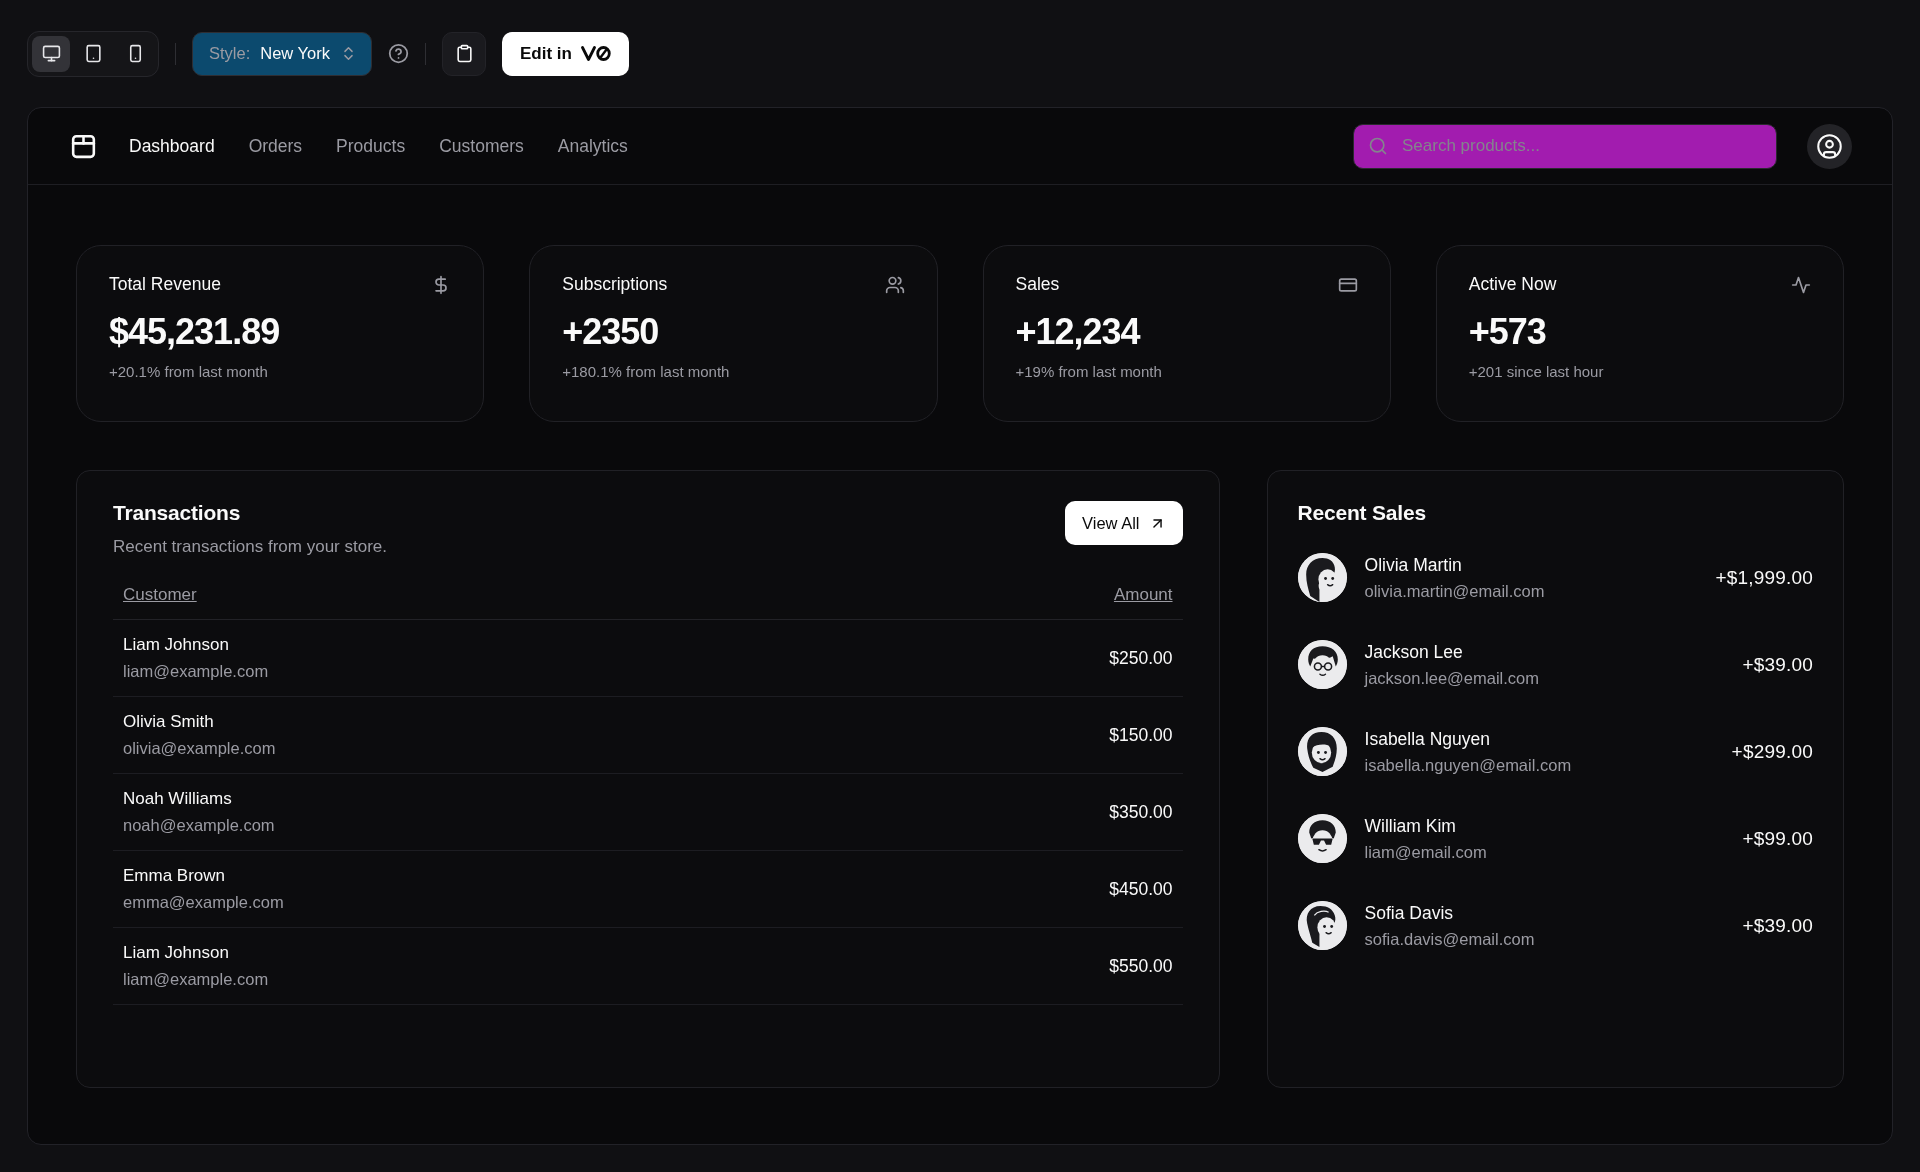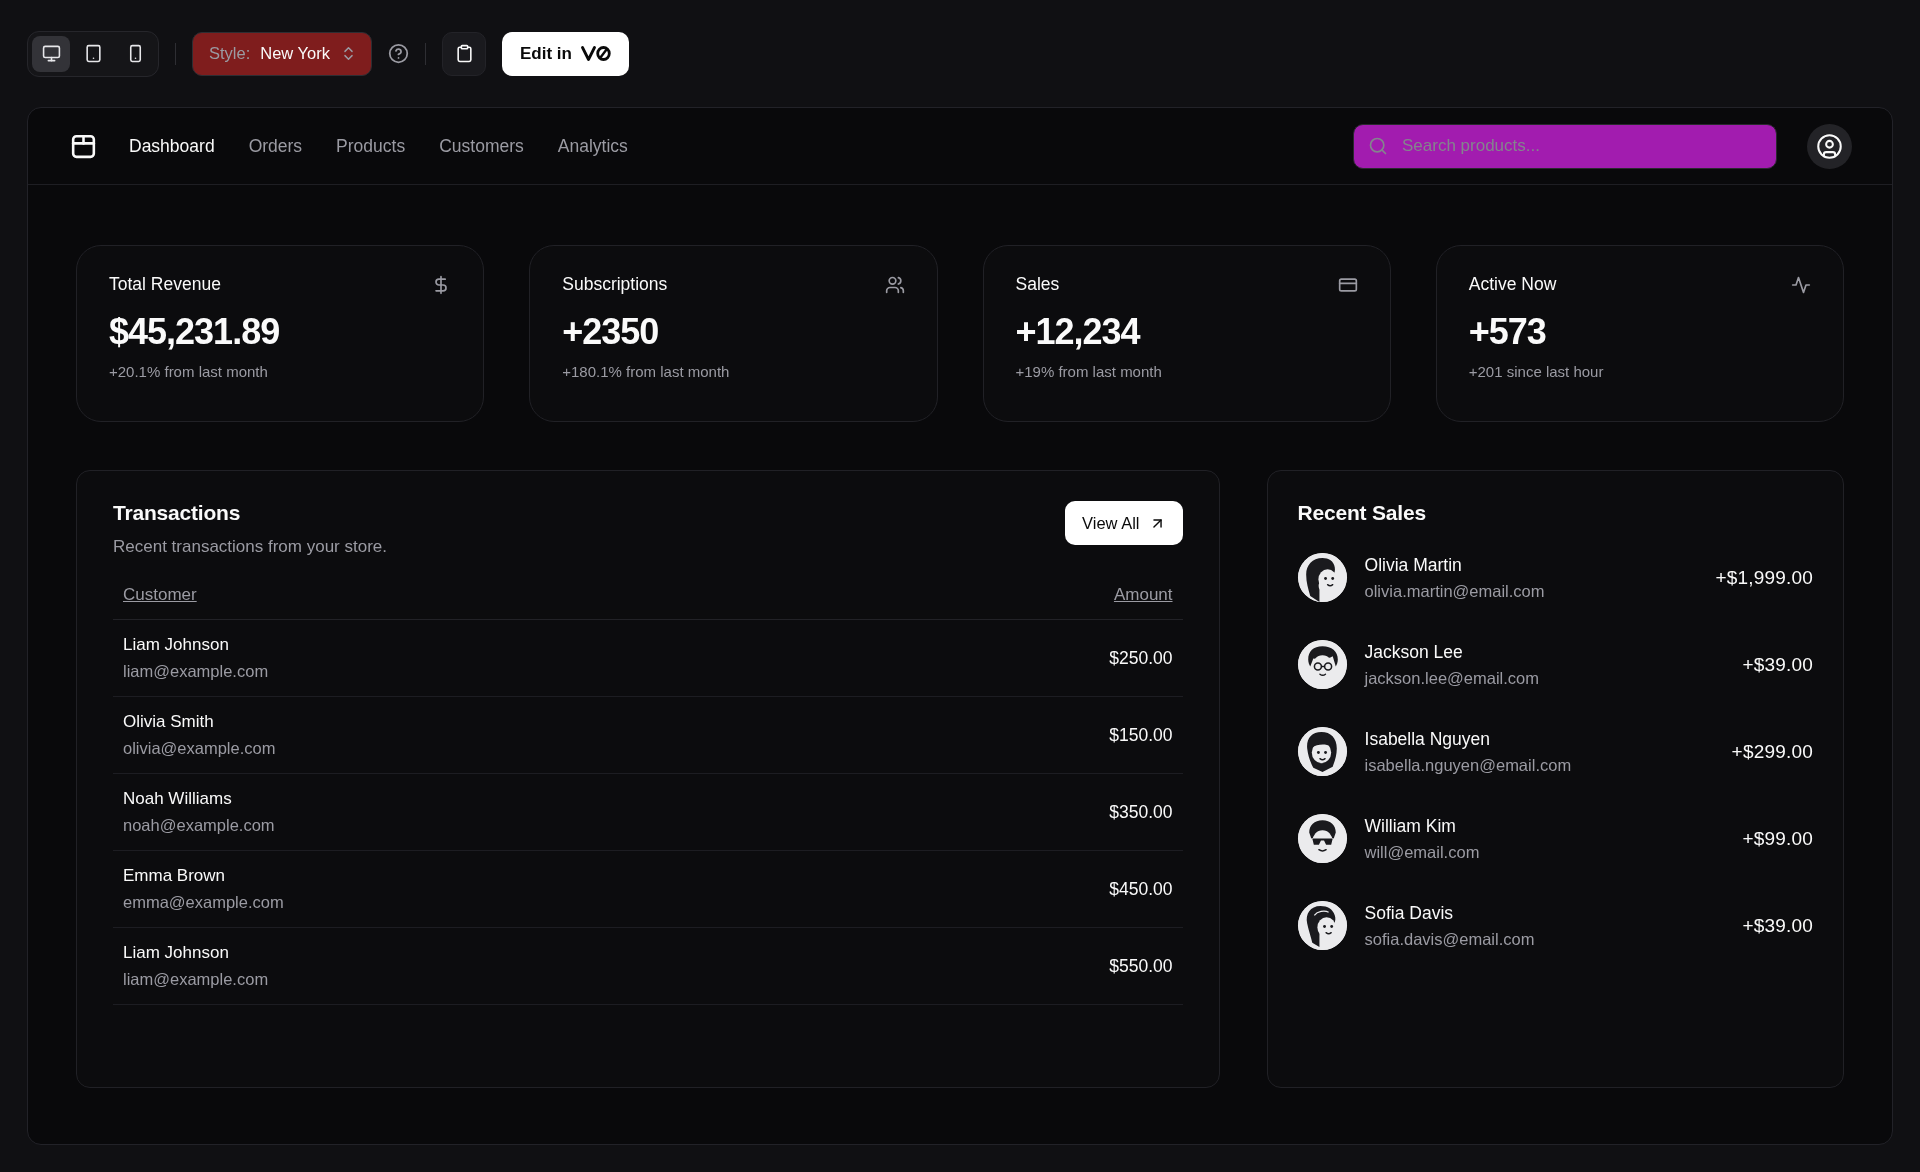--- a/index.html
+++ b/index.html
@@ -45,21 +45,21 @@
     background: #151518; border: 1px solid #26262b; border-radius: 12px; padding: 4px;
   }
   .device-btn {
     width: 38px; height: 36px; border-radius: 8px; border: none; cursor: pointer;
     display: flex; align-items: center; justify-content: center;
     background: transparent; color: #e7e7ea;
   }
   .device-btn.active { background: #333338; }
 
   .style-select {
-    height: 44px; border: 1px solid #2e2e33; background: #7f1d1d;
+    height: 44px; border: 1px solid #2e2e33; background: #0c4a6e;
     border-radius: 10px; padding: 0 14px 0 16px;
     display: flex; align-items: center; gap: 10px; cursor: pointer;
     font-family: inherit;
   }
   .style-select .lbl { font-size: 16.5px; color: #9b9ba3; }
   .style-select .val { font-size: 16.5px; color: #fafafa; font-weight: 500; }
 
   .icon-btn {
     width: 44px; height: 44px; border-radius: 10px; border: 1px solid #232328;
     background: #1a1a1e; color: #fafafa; cursor: pointer;
@@ -463,21 +463,21 @@
               <svg width="49" height="49" viewBox="0 0 48 48">
                   <circle cx="24" cy="24" r="24" fill="#ebebed"></circle>
                   <path d="M24 6c-8 0-13 5-13 12l2 6c4-2 18-2 22 0l2-6c0-7-5-12-13-12z" fill="#1a1a1e"></path>
                   <ellipse cx="24" cy="27" rx="10" ry="11" fill="#ebebed"></ellipse>
                   <path d="M14 24h20l-1.5 6h-5l-2-4h-3l-2 4h-5z" fill="#1a1a1e"></path>
                   <path d="M20.5 35c2 1.4 5 1.4 7 0" stroke="#1a1a1e" stroke-width="1.5" fill="none" stroke-linecap="round"></path>
                 </svg>
             </span>
             <div class="sale-info">
               <div class="sale-name">William Kim</div>
-              <div class="sale-email">will@email.com</div>
+              <div class="sale-email">liam@email.com</div>
             </div>
             <div class="sale-amount">+$99.00</div>
           </div>
 
           <div class="sale-row">
             <span class="avatar">
               <svg width="49" height="49" viewBox="0 0 48 48">
                   <circle cx="24" cy="24" r="24" fill="#ebebed"></circle>
                   <path d="M22 5C12 5 7 13 9 22c2 9 4 14 5 19l7 4V34c0-5 3-7 8-8 6-1 9-6 7-12-2-6-7-9-14-9z" fill="#1a1a1e"></path>
                   <ellipse cx="28" cy="26" rx="9" ry="10" fill="#ebebed"></ellipse>

